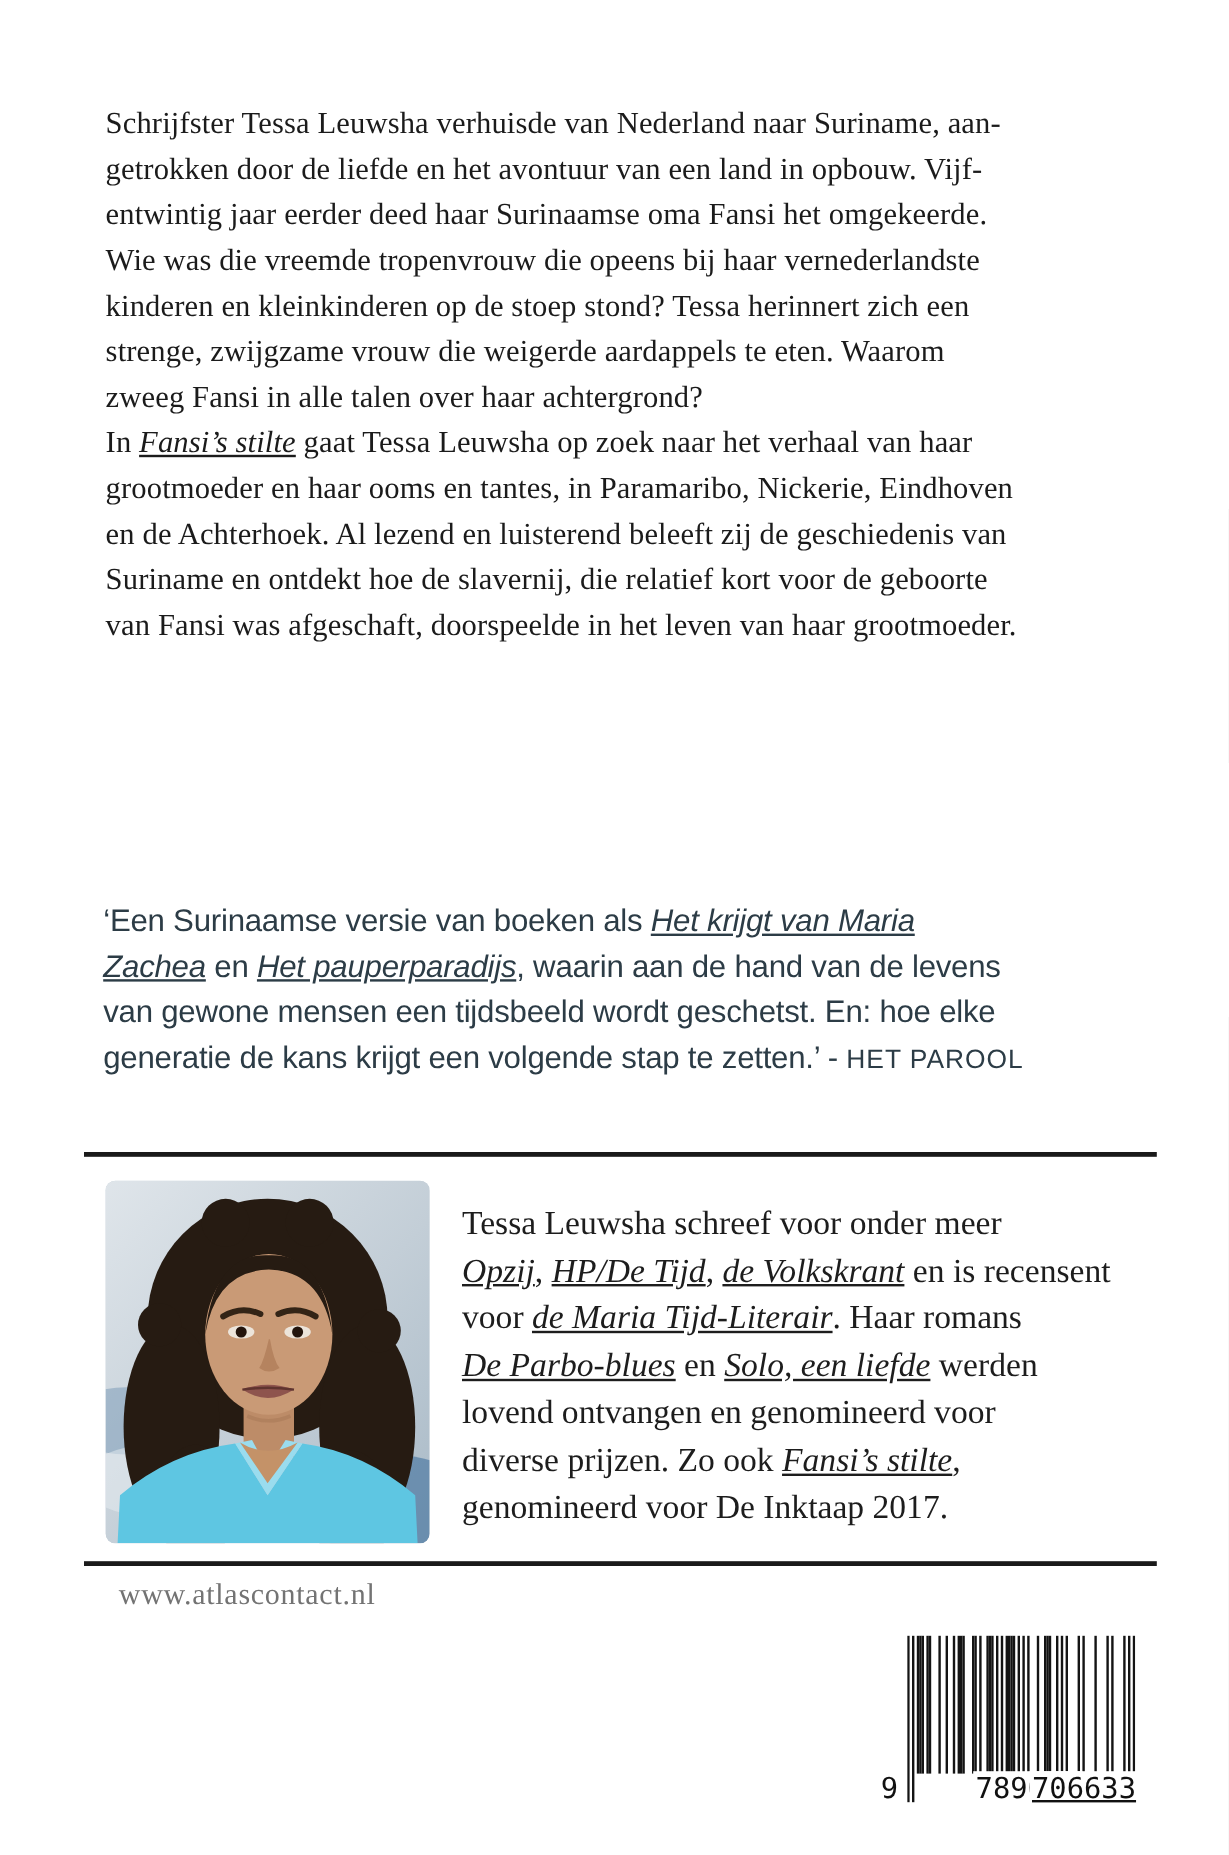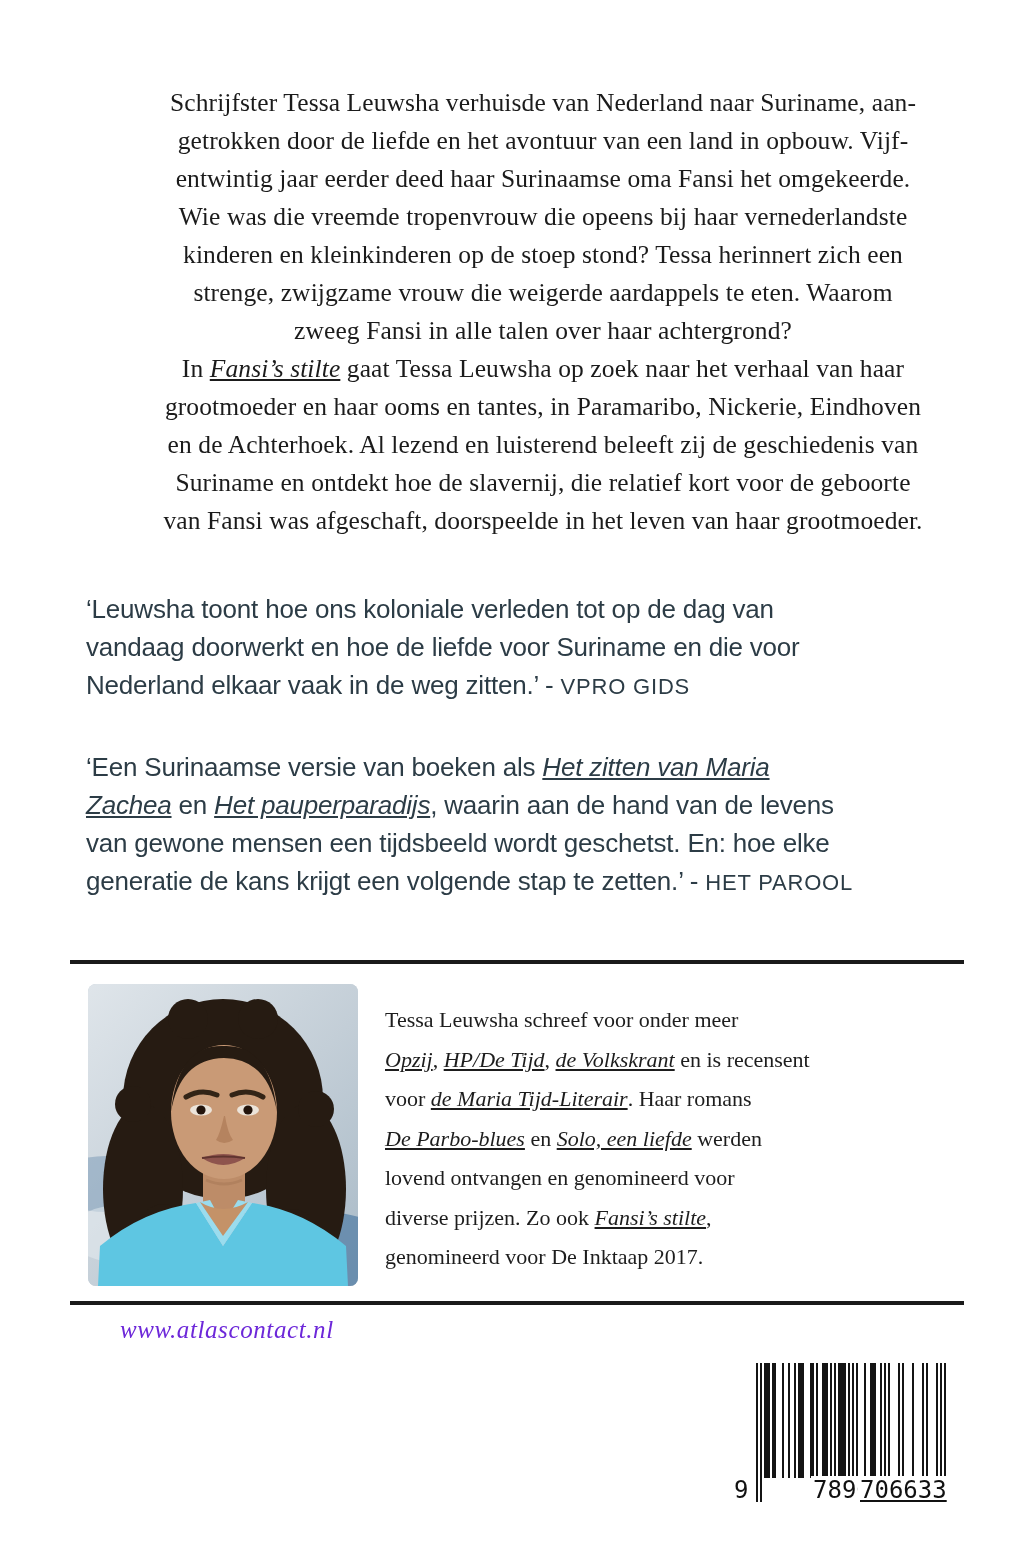--- a/index.html
+++ b/index.html
@@ -10,21 +10,20 @@
     background:#ffffff;
     font-family:"Liberation Serif", serif;
     color:#1b1b1b;
     overflow:hidden;
   }
   .synopsis{
     position:absolute;left:88px;top:84px;width:910px;
     font-size:25.5px;line-height:38px;
     letter-spacing:0.1px;
     color:#1b1b1b;
-    text-align:center;
   }
   .quote{
     position:absolute;left:86px;width:900px;
     font-family:"Liberation Sans", sans-serif;
     font-size:26px;line-height:38px;
     font-weight:400;
     letter-spacing:-0.2px;
     color:#2c3c46;
   }
   .quote-1{top:590px;}
@@ -41,29 +40,28 @@
   .rule-top{top:960px;}
   .rule-bottom{top:1301px;}
   .photo{
     position:absolute;left:88px;top:984px;width:270px;height:302px;
     border-radius:8px;overflow:hidden;
     background:#c6d1d9;
   }
   .photo svg{display:block;width:100%;height:100%;}
   .bio{
     position:absolute;left:385px;top:1000px;width:600px;
-    font-size:22px;line-height:39.5px;
+    font-size:28px;line-height:39.5px;
     color:#1d1d1d;
   }
   .site{
-    position:absolute;left:120px;top:1315px;
+    position:absolute;left:99px;top:1315px;
     font-size:25px;line-height:30px;
     letter-spacing:0.6px;
-    color:#6d28d9;
-    font-style:italic;
+    color:#737373;
   }
   .barcode{
     position:absolute;left:732px;top:1363px;width:226px;height:145px;
   }
   .barcode svg{position:absolute;left:24px;top:0;}
   .bc-digits{
     position:absolute;top:113px;left:0;width:226px;height:30px;
     font-family:"DejaVu Sans Mono", monospace;
     font-size:24px;line-height:28px;color:#111;
   }
@@ -73,27 +71,23 @@
   .bc-right{left:126px;text-decoration:underline;}
   em{font-style:italic;text-decoration:underline;}
 </style>
 </head>
 <body>
 
 <div class="page">
 
   <div class="synopsis">Schrijfster Tessa Leuwsha verhuisde van Nederland naar Suriname, aan-<br>getrokken door de liefde en het avontuur van een land in opbouw. Vijf-<br>entwintig jaar eerder deed haar Surinaamse oma Fansi het omgekeerde.<br>Wie was die vreemde tropenvrouw die opeens bij haar vernederlandste<br>kinderen en kleinkinderen op de stoep stond? Tessa herinnert zich een<br>strenge, zwijgzame vrouw die weigerde aardappels te eten. Waarom<br>zweeg Fansi in alle talen over haar achtergrond?<br>In <em>Fansi’s stilte</em> gaat Tessa Leuwsha op zoek naar het verhaal van haar<br>grootmoeder en haar ooms en tantes, in Paramaribo, Nickerie, Eindhoven<br>en de Achterhoek. Al lezend en luisterend beleeft zij de geschiedenis van<br>Suriname en ontdekt hoe de slavernij, die relatief kort voor de geboorte<br>van Fansi was afgeschaft, doorspeelde in het leven van haar grootmoeder.</div>
 
-  <div class="quote quote-1">
-    <span>‘Leuwsha toont hoe ons koloniale verleden tot op de dag van<br>vandaag doorwerkt en hoe de liefde voor Suriname en die voor<br>Nederland elkaar vaak in de weg zitten.’ -</span>
-    <span class="src">VPRO GIDS</span>
-  </div>
 
   <div class="quote quote-2">
-    <span>‘Een Surinaamse versie van boeken als <em>Het zitten van Maria</em><br><em>Zachea</em> en <em>Het pauperparadijs</em>, waarin aan de hand van de levens<br>van gewone mensen een tijdsbeeld wordt geschetst. En: hoe elke<br>generatie de kans krijgt een volgende stap te zetten.’ -</span>
+    <span>‘Een Surinaamse versie van boeken als <em>Het krijgt van Maria</em><br><em>Zachea</em> en <em>Het pauperparadijs</em>, waarin aan de hand van de levens<br>van gewone mensen een tijdsbeeld wordt geschetst. En: hoe elke<br>generatie de kans krijgt een volgende stap te zetten.’ -</span>
     <span class="src">HET PAROOL</span>
   </div>
 
   <div class="rule rule-top"></div>
 
   <div class="photo">
     <svg viewBox="0 0 270 302" preserveAspectRatio="none">
       <defs>
         <linearGradient id="bg" x1="0" y1="0" x2="1" y2="1">
           <stop offset="0" stop-color="#dfe5ea"></stop>

